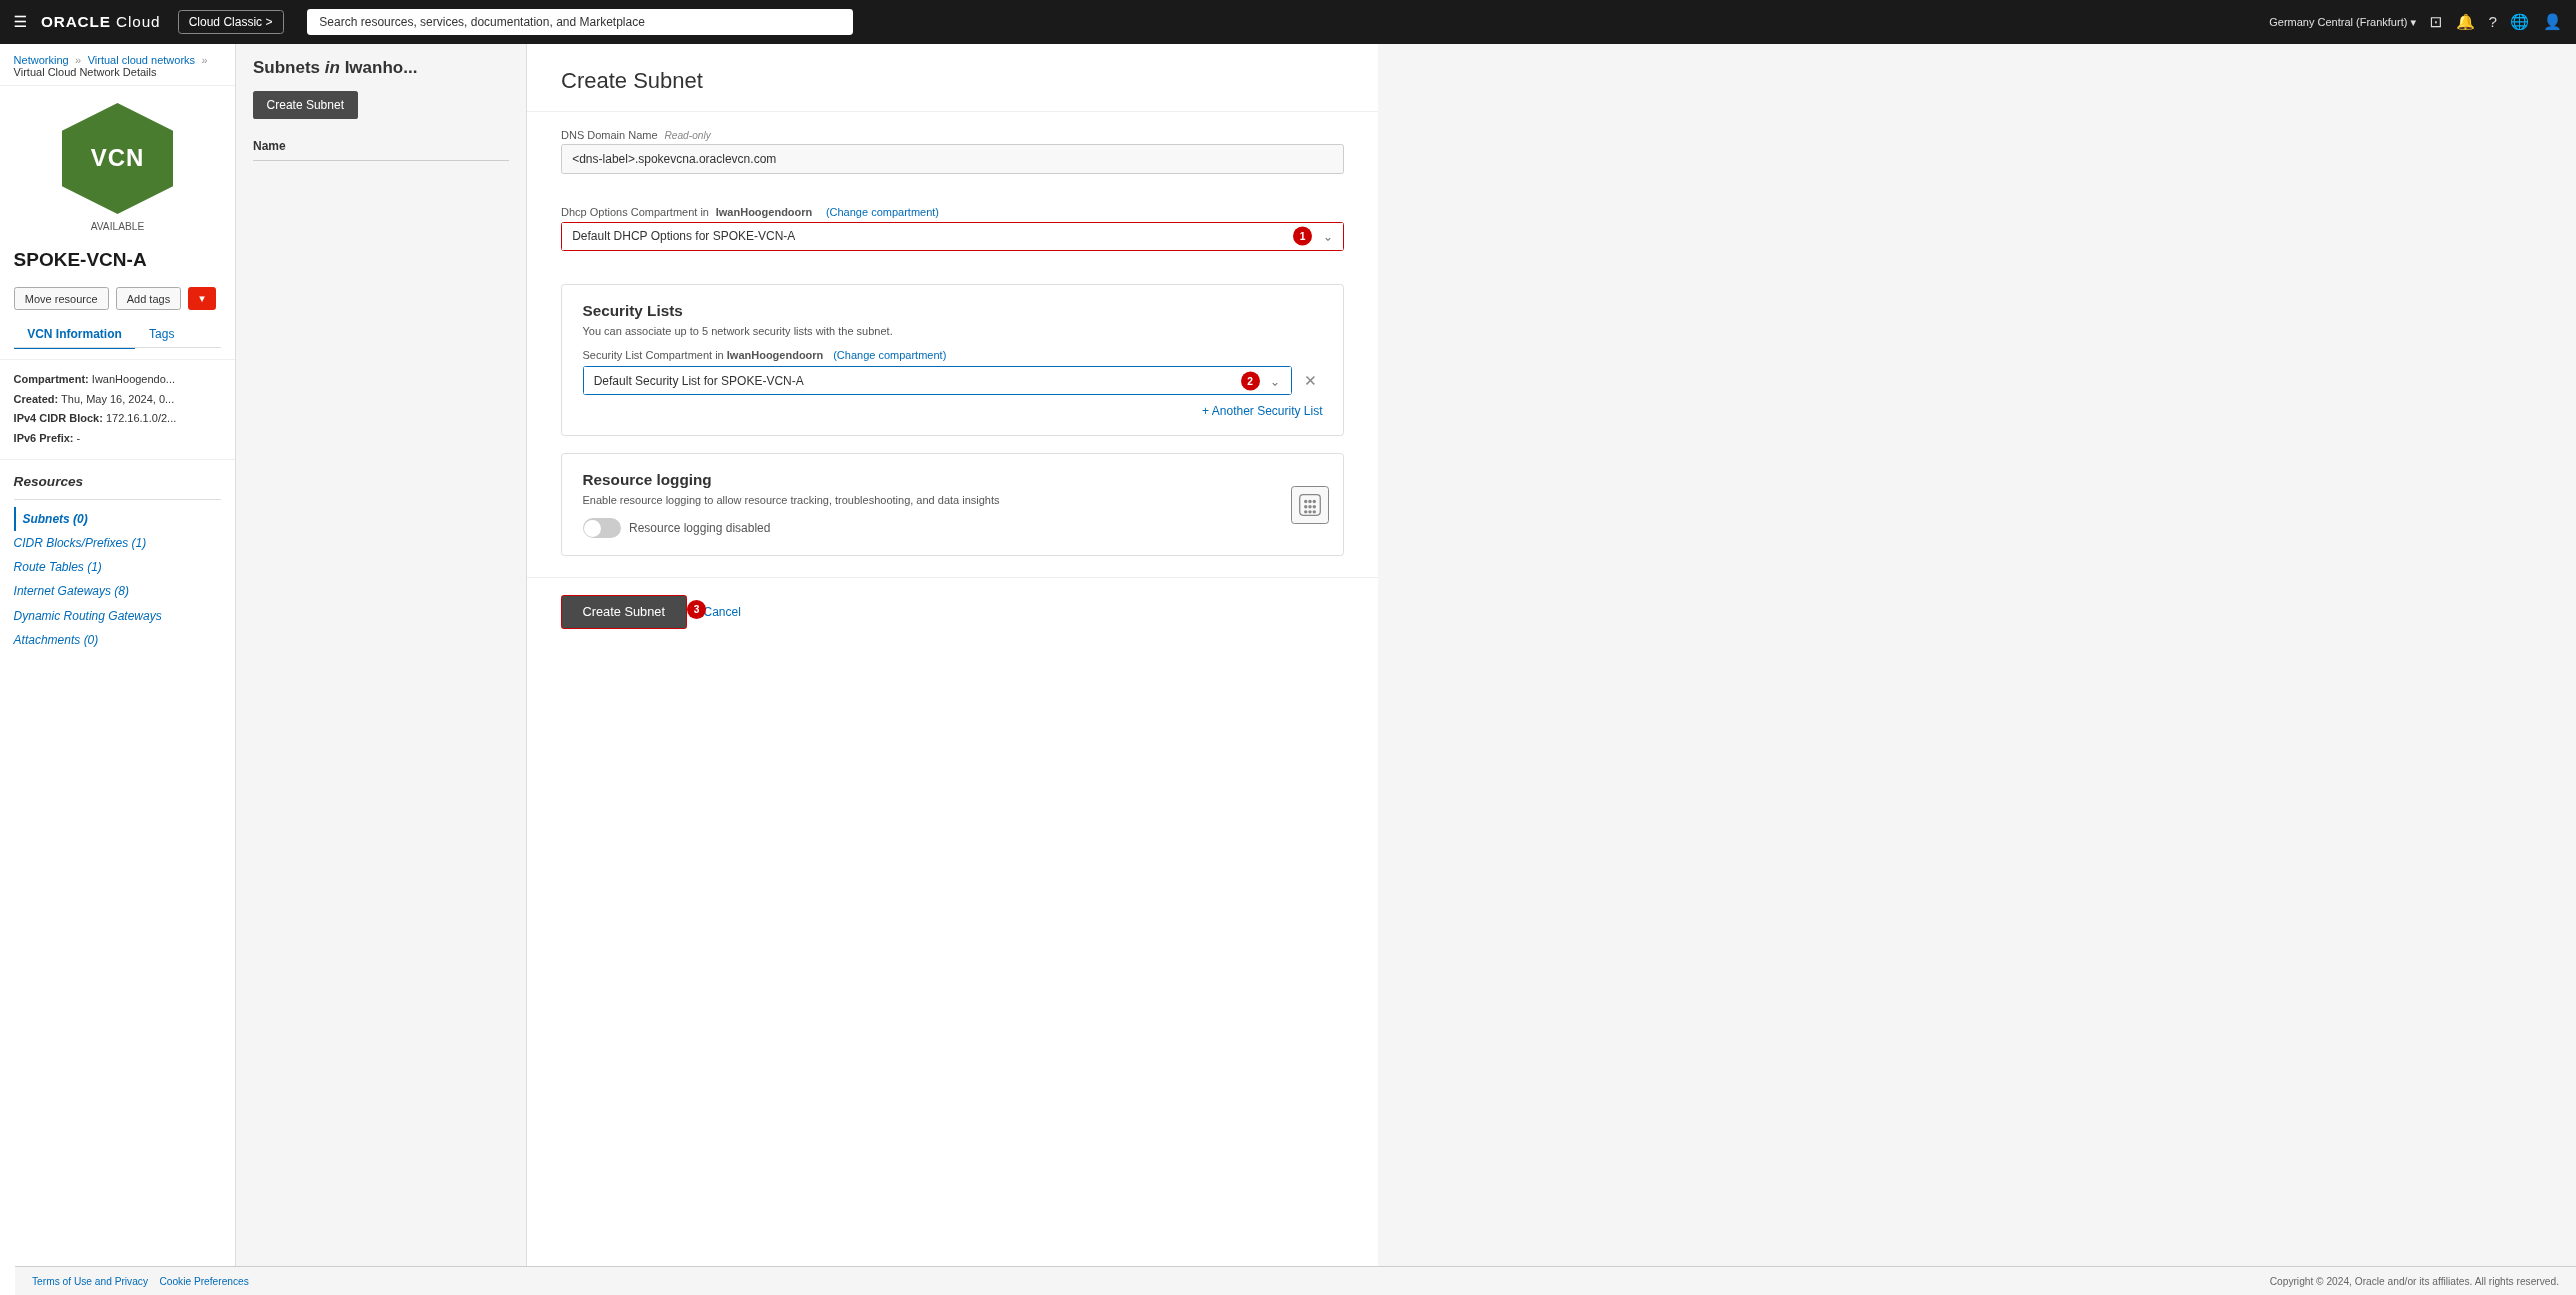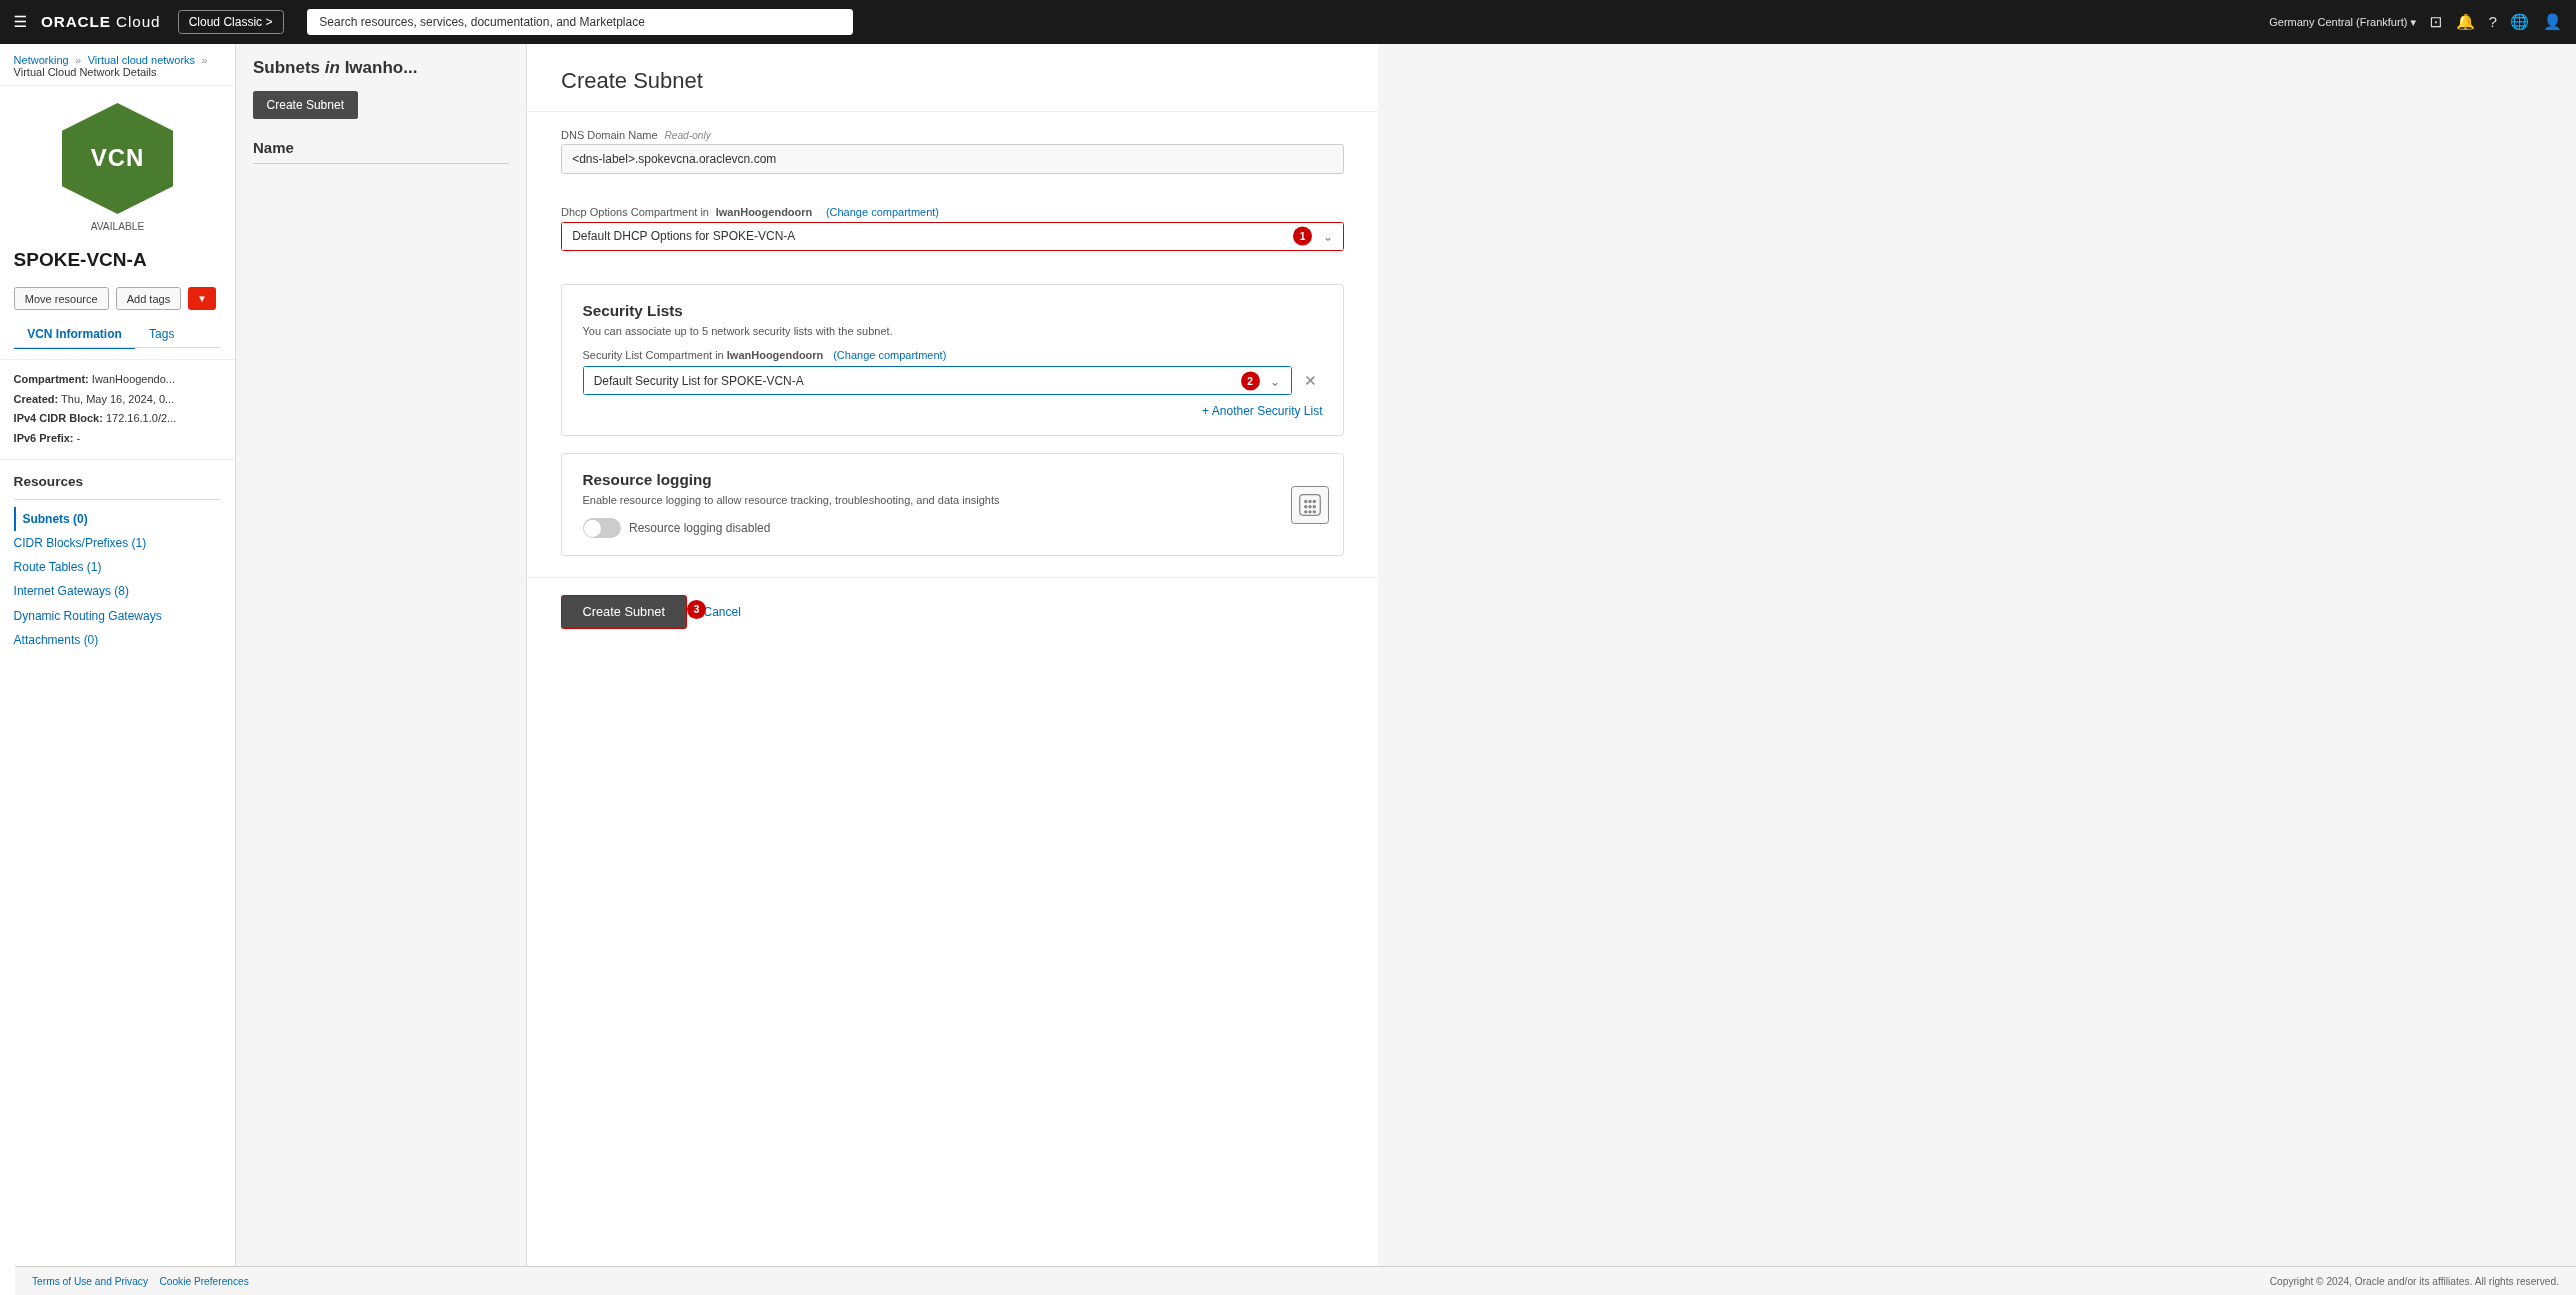--- a/index.html
+++ b/index.html
@@ -135,21 +135,21 @@
       border-bottom: 1.7px solid transparent;
       margin-bottom: -1.7px;
       color: #006bb8;
     }
     .vcn-tab.active { border-bottom-color: #006bb8; color: #006bb8; font-weight: 600; }
 
     .vcn-info-block { padding: 10.2px 13.6px; font-size: 11px; line-height: 1.8; border-bottom: 0.9px solid #eee; }
     .vcn-info-block .label { font-weight: 700; }
 
     
-    .resources-section { padding: 13.6px; }
+    .resources-section { padding: 13.6px; font-style: italic; }
     .resources-title { font-size: 13.6px; font-weight: 600; margin-bottom: 10.2px; }
     .resource-divider { border: none; border-top: 0.9px solid #ddd; margin: 6.8px 0; }
     .resource-item {
       padding: 5.1px 0;
       font-size: 12px;
       cursor: pointer;
       color: #006bb8;
       display: block;
     }
     .resource-item.active { color: #006bb8; font-weight: 600; border-left: 2.6px solid #006bb8; padding-left: 6.8px; }
@@ -164,21 +164,21 @@
     .create-subnet-btn {
       background: #4a4a4a;
       color: #fff;
       border: none;
       padding: 6.8px 13.6px;
       border-radius: 2.6px;
       font-size: 12px;
       cursor: pointer;
       margin-bottom: 13.6px;
     }
-    .table-header { font-weight: 700; padding: 6.8px 0; border-bottom: 1.7px solid #ccc; font-size: 15px; }
+    .table-header { font-weight: 700; padding: 6.8px 0; border-bottom: 1.7px solid #ccc; font-size: 12px; }
 
     
     .create-subnet-panel {
       width: 852px;
       background: #fff;
       border-left: 0.9px solid #ddd;
       overflow-y: auto;
       padding: 0;
       flex-shrink: 0;
     }

